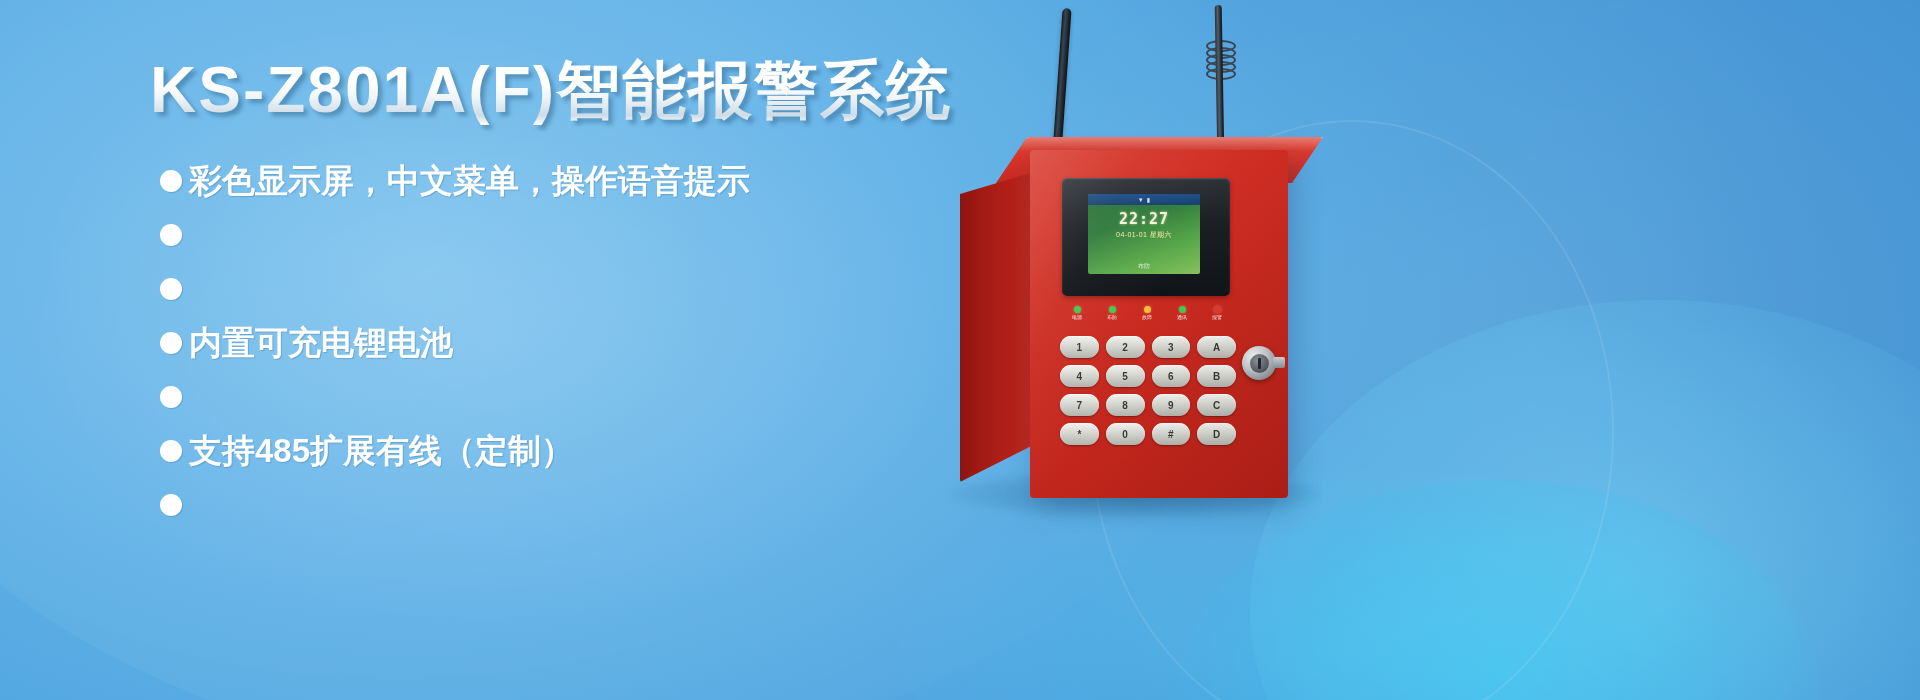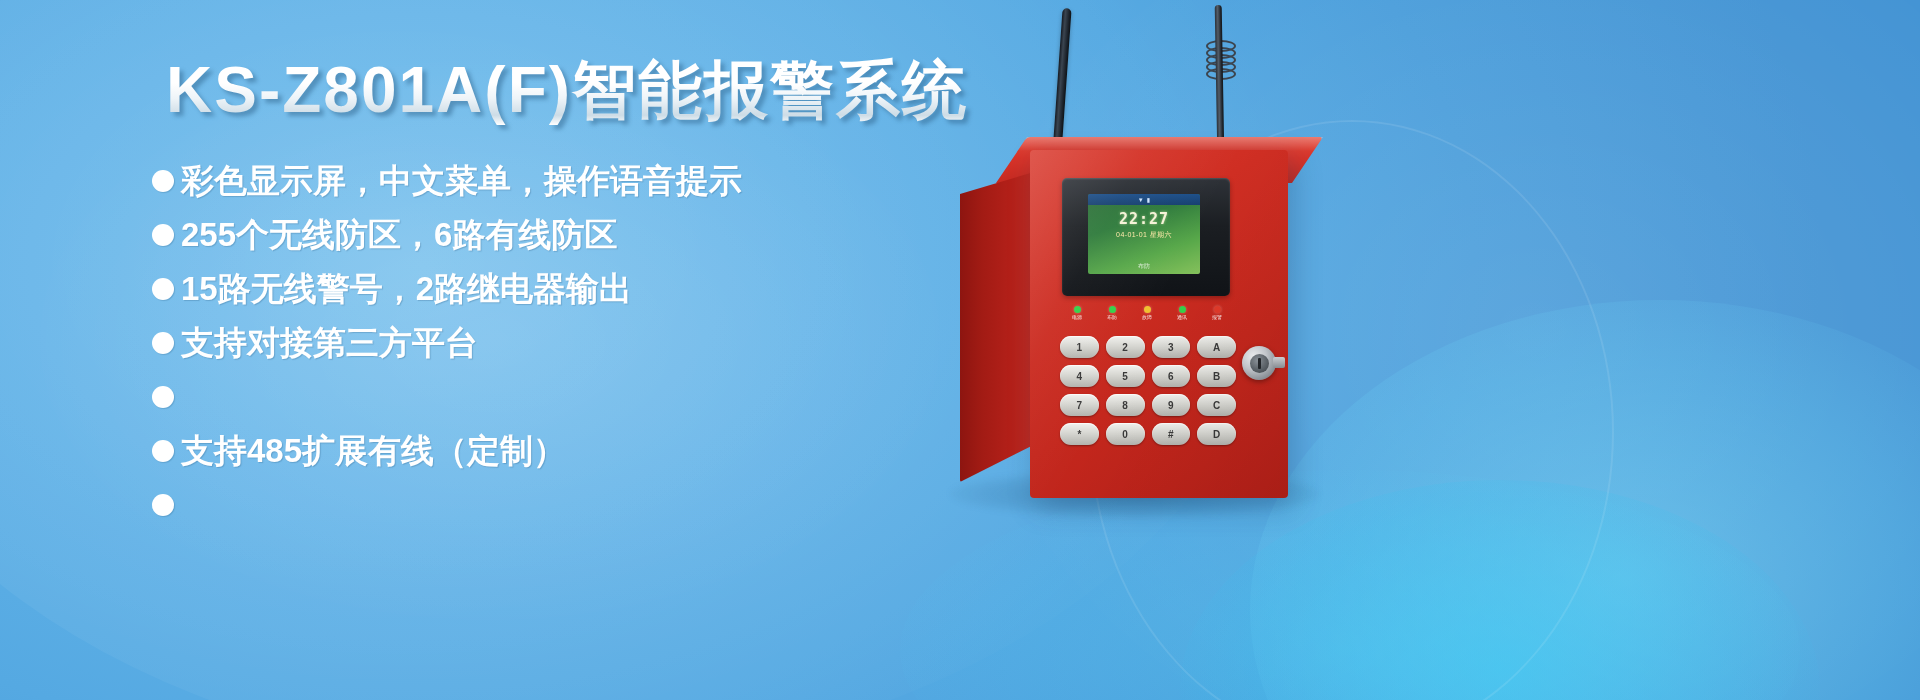--- a/index.html
+++ b/index.html
@@ -71,21 +71,20 @@
     background: radial-gradient(ellipse at 50% 50%, rgba(255,255,255,0.10) 0%, rgba(255,255,255,0.03) 50%, rgba(255,255,255,0) 75%);
     pointer-events: none;
   }
 
   
   .content {
     position: absolute;
     left: 0; top: 0;
     width: 1000px;
     height: 700px;
-    margin-left: 16px;
   }
 
   .title {
     position: absolute;
     left: 150px;
     top: 55px;
     font-size: 64px;
     font-weight: 700;
     letter-spacing: 2px;
     line-height: 1.1;
@@ -93,21 +92,21 @@
     background: linear-gradient(to bottom, #ffffff 0%, #ffffff 40%, #eef4f8 62%, #cddce6 86%, #ffffff 100%);
     -webkit-background-clip: text;
     background-clip: text;
     color: transparent;
     -webkit-text-fill-color: transparent;
     filter: drop-shadow(4px 4px 2px rgba(40,90,130,0.45));
   }
 
   .bullets {
     position: absolute;
-    left: 136px;
+    left: 160px;
     top: 158px;
     width: 820px;
   }
   .bullet-row {
     display: flex;
     align-items: baseline;
     margin-bottom: 9px;
     height: 45px;
   }
   .bullet-dot {
@@ -425,31 +424,29 @@
 
     <div class="bullets">
 
       <div class="bullet-row">
         <span class="bullet-dot"></span>
         <span class="bullet-text">彩色显示屏，中文菜单，操作语音提示</span>
       </div>
 
       <div class="bullet-row">
         <span class="bullet-dot"></span>
-        <span class="bullet-text">255个无线防区，6路有线防区</span>
-      </div>
-
-      <div class="bullet-row">
-        <span class="bullet-dot"></span>
-        <span class="bullet-text">15路无线警号，2路继电器输出</span>
-      </div>
-
-      <div class="bullet-row">
-        <span class="bullet-dot"></span>
-        <span class="bullet-text">支持对接第三方平台</span>
+      </div>
+
+      <div class="bullet-row">
+        <span class="bullet-dot"></span>
+      </div>
+
+      <div class="bullet-row">
+        <span class="bullet-dot"></span>
+        <span class="bullet-text">内置可充电锂电池</span>
       </div>
 
       <div class="bullet-row">
         <span class="bullet-dot"></span>
       </div>
 
       <div class="bullet-row">
         <span class="bullet-dot"></span>
         <span class="bullet-text">支持485扩展有线（定制）</span>
       </div>

